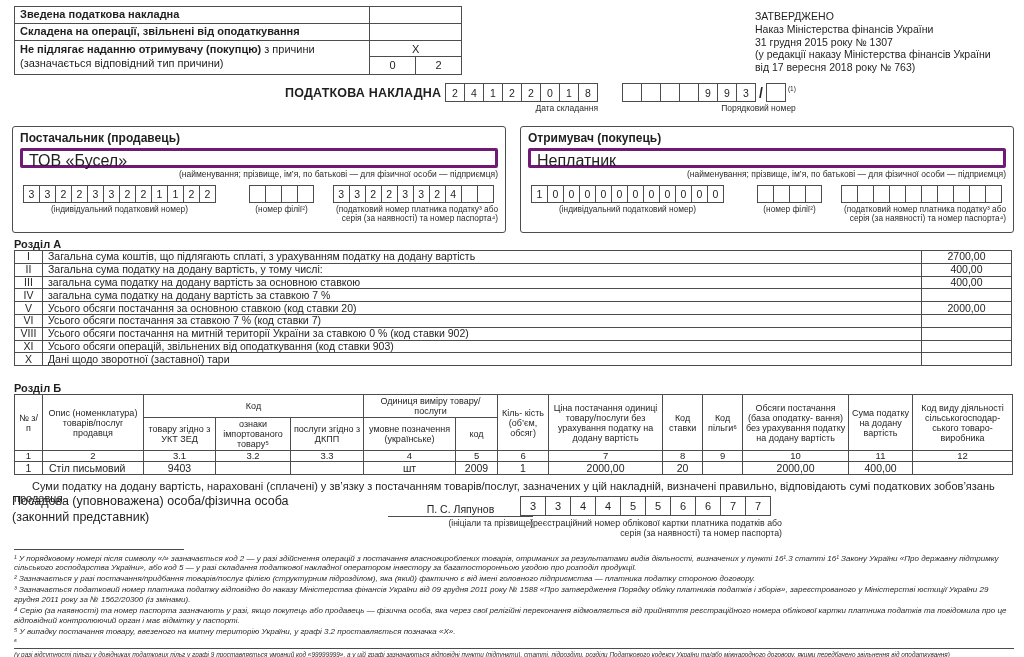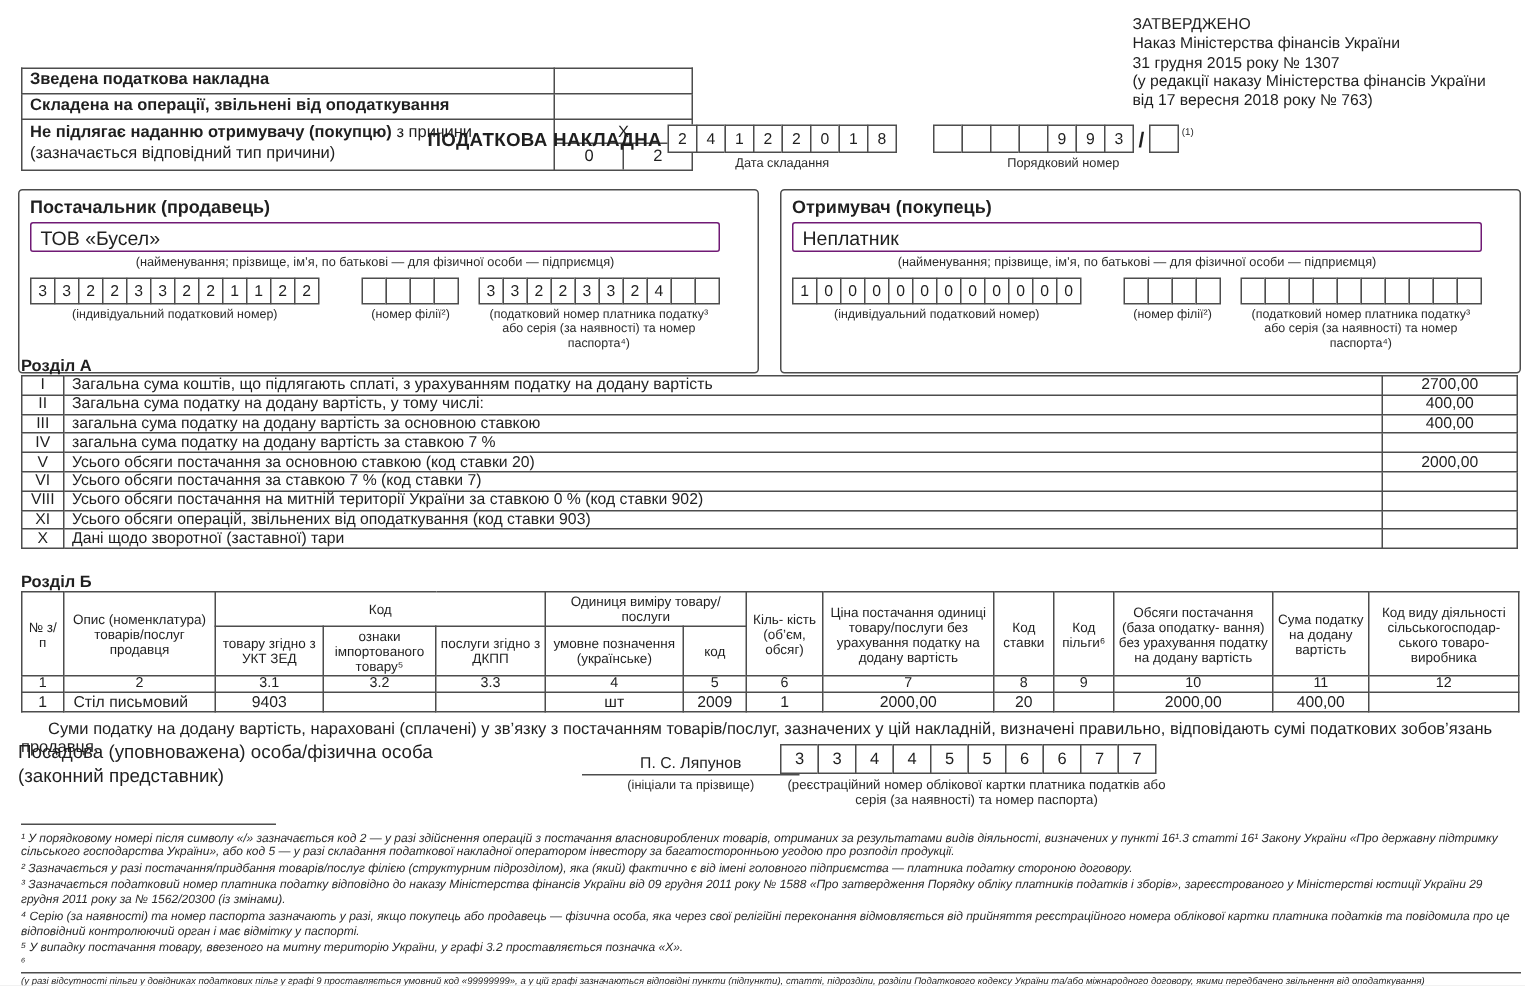--- a/index.html
+++ b/index.html
@@ -6,24 +6,24 @@
   html,body { background:#e8e8e8; }
   .page {
     position: relative;
     width: 1024px; height: 657px;
     background: #ffffff;
     font-family: "Liberation Sans","DejaVu Sans",sans-serif;
     color: #1f1f1f;
     overflow: hidden;
   }
   .b { font-weight: bold; }
-  .cap { font-size: 8.5px; color:#2a2a2a; text-align:center; line-height:1.15; margin-top:2px; }
-
-  
-  .type-table { position:absolute; left:14px; top:6px; width:448px; border-collapse:collapse;margin-top:39px; }
+  .cap { font-size: 8.5px; color:#2a2a2a; text-align:right; line-height:1.15; margin-top:2px; }
+
+  
+  .type-table { position:absolute; left:14px; top:6px; width:448px; border-collapse:collapse; }
   .type-table td { border:1px solid #4d4d4d; font-size:11px; line-height:1.25; padding:1px 5px; vertical-align:middle; }
   .type-table .tt-label { width:356px; }
   .type-table .tt-val   { width:92px; padding:0; }
   .tt-val3 { padding:0 !important; }
   .tt-val3 .mark { height:16px; text-align:center; font-size:11px; line-height:16px; border-bottom:1px solid #4d4d4d; }
   .tt-val3 .rcells { display:flex; height:17px; }
   .tt-val3 .rc { flex:1; text-align:center; font-size:11px; line-height:17px; }
   .tt-val3 .rc:first-child { border-right:1px solid #4d4d4d; }
 
   
@@ -40,24 +40,24 @@
   .cell:first-child { margin-left:0; }
   .date-group { position:absolute; left:445px; top:83px; }
   .date-group .cell { width:20px; height:19px; line-height:18px; }
   .num-group { position:absolute; left:622px; top:83px; }
   .num-group .row { display:flex; align-items:center; }
   .num-group .cell { width:20px; height:19px; line-height:18px; }
   .slash { font-size:14px; font-weight:bold; margin:0 3px; }
   .supref { font-size:6.5px; vertical-align:top; position:relative; top:-4px; margin-left:2px; }
 
   
-  .party { position:absolute; top:126px; width:494px; height:123px; border:1px solid #4d4d4d; border-radius:3px; padding:4px 25px 0 7px; }
+  .party { position:absolute; top:126px; width:494px; height:107px; border:1px solid #4d4d4d; border-radius:3px; padding:4px 7px 0 7px; }
   .party.seller { left:12px; } .party.buyer { left:520px; }
   .party-title { font-size:12px; font-weight:bold; margin-bottom:3px; }
-  .name-box { border:1px solid #701a75; border-radius:2px; height:20px; font-size:13px; line-height:19px; padding-left:6px; }
+  .name-box { border:3px solid #701a75; border-radius:2px; height:20px; font-size:16px; line-height:19px; padding-left:6px; }
   .name-cap { margin-bottom:5px; }
   .pgroups { display:flex; }
   .grp { display:flex; flex-direction:column; align-items:center; }
   .grp .cap { font-size:8.3px; }
   .grp.g-inn { width:206px; }
   .grp.g-branch { width:80px; margin-left:24px; }
   .grp.g-tax { width:176px; margin-left:8px; }
 
   
   .seca-label { position:absolute; left:14px; top:238px; font-size:11px; font-weight:bold; }

